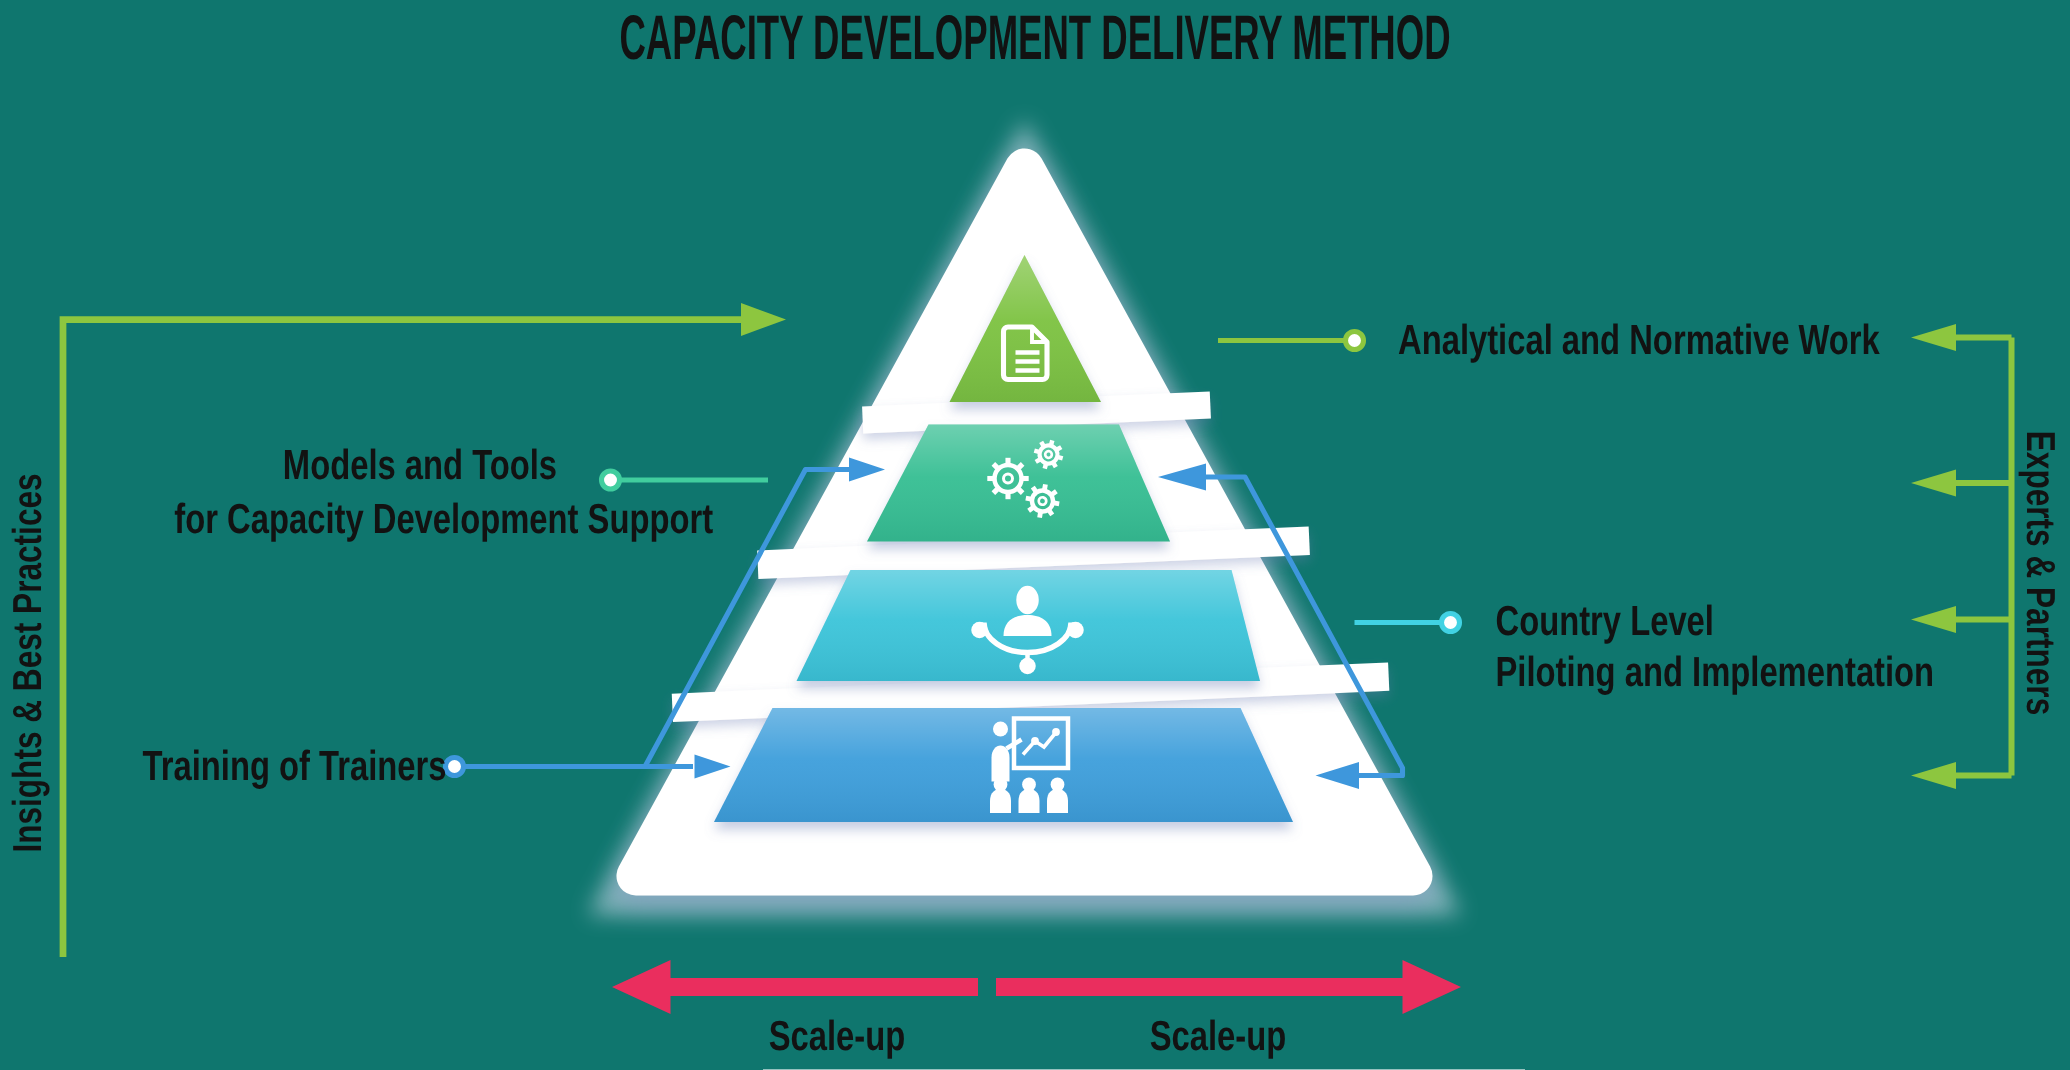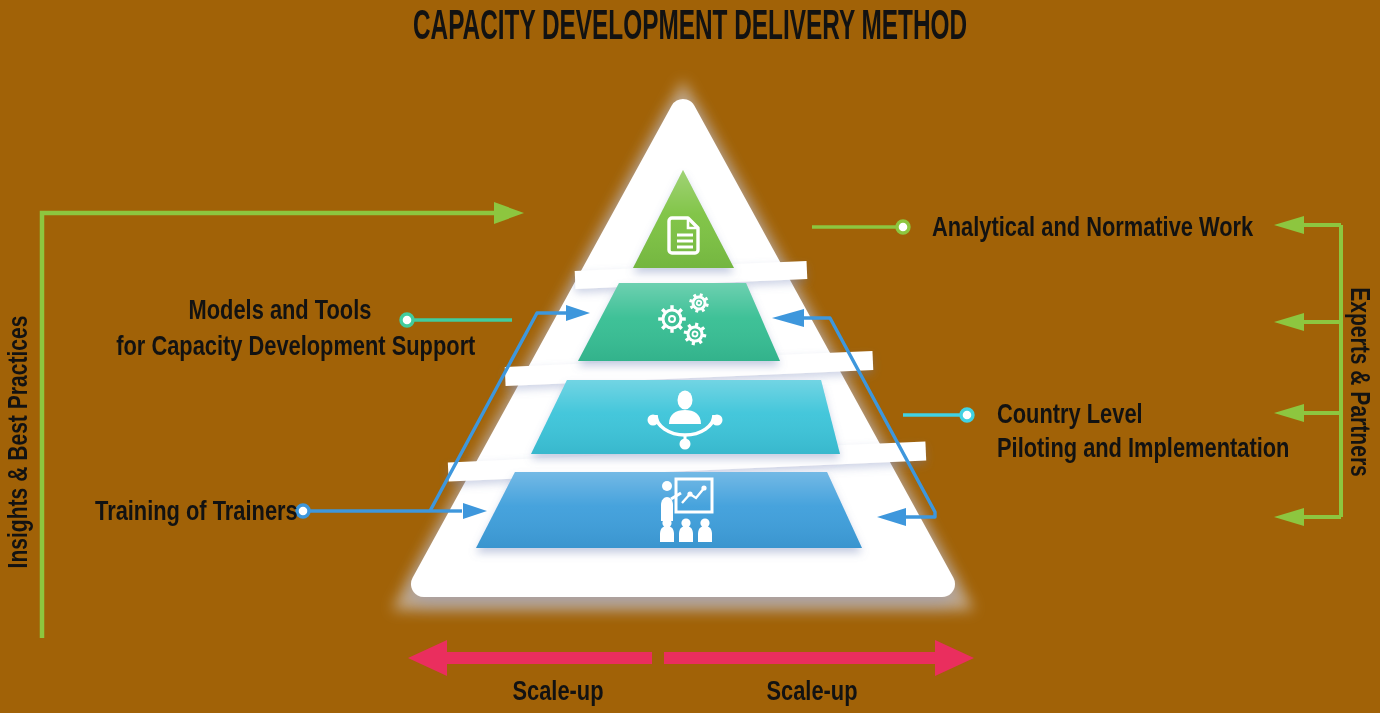--- a/index.html
+++ b/index.html
@@ -1,16 +1,16 @@
 <!DOCTYPE html>
 <html style="--tier-green: #7CC241; --tier-teal: #36BE92; --tier-cyan: #3BC4D9; --tier-blue: #3C9EDB; --line-green: #8DC63F; --line-teal: #41CD9E; --line-cyan: #41D2E3; --line-blue: #3E97DC; --arrow-red: #EA2E5E; --text: #121212;"><head>
 <meta charset="utf-8">
 <style>
   html,body{margin:0;padding:0;background:#fff;}
-  #stage{position:relative;width:1380px;height:713px;background:#a16207;overflow:hidden;
+  #stage{position:relative;width:1380px;height:713px;background:#0f766e;overflow:hidden;
          font-family:"Liberation Sans",sans-serif;}
   .lbl{position:absolute;font-weight:700;color:var(--text,#121212);white-space:nowrap;}
   #title{left:0;top:2px;width:1380px;text-align:center;font-size:42px;line-height:46px;
          transform:scaleX(0.58);transform-origin:center top;}
   #callout-analytical{left:932px;top:212px;font-size:28px;line-height:30px;
          transform:scaleX(0.78);transform-origin:left top;}
   #callout-models{left:70px;top:292px;width:420px;text-align:center;font-size:28px;line-height:36px;
          transform:scaleX(0.78);transform-origin:center top;}
   #callout-country{left:997px;top:397px;font-size:28px;line-height:34px;
          transform:scaleX(0.78);transform-origin:left top;}

